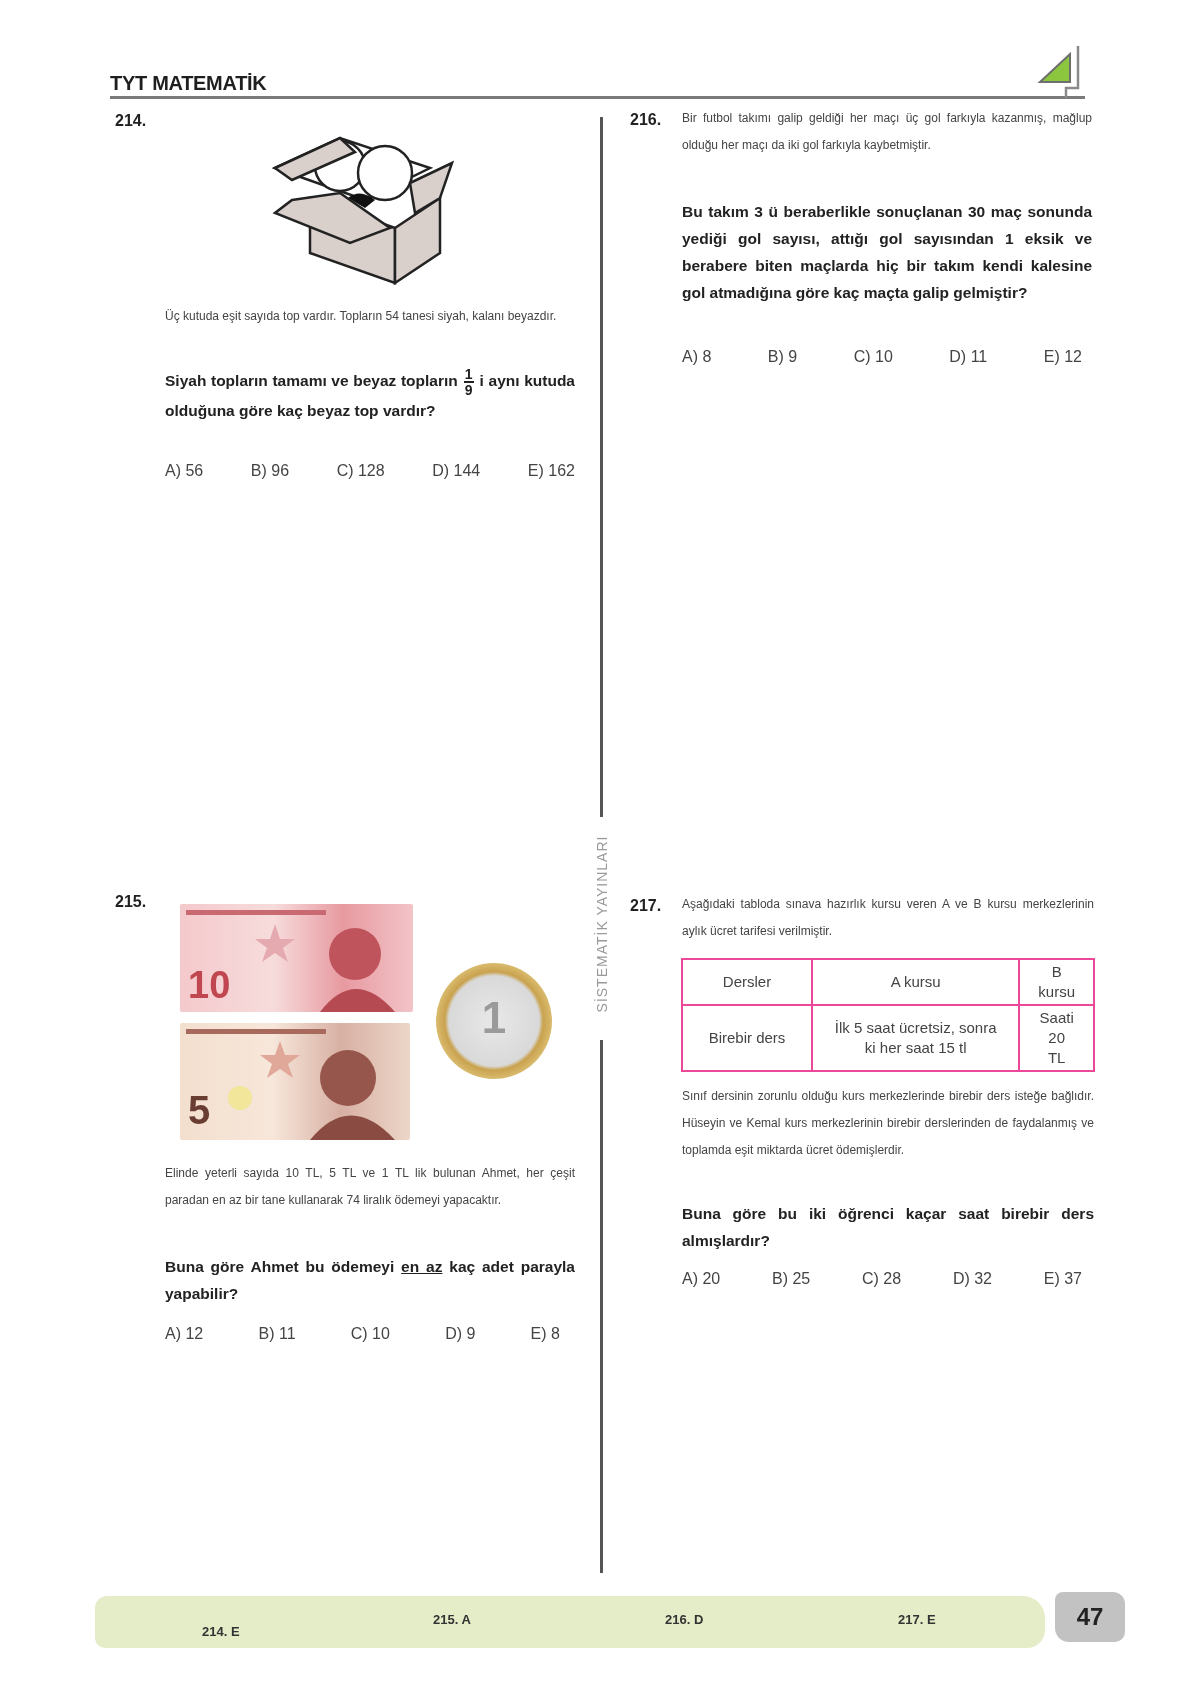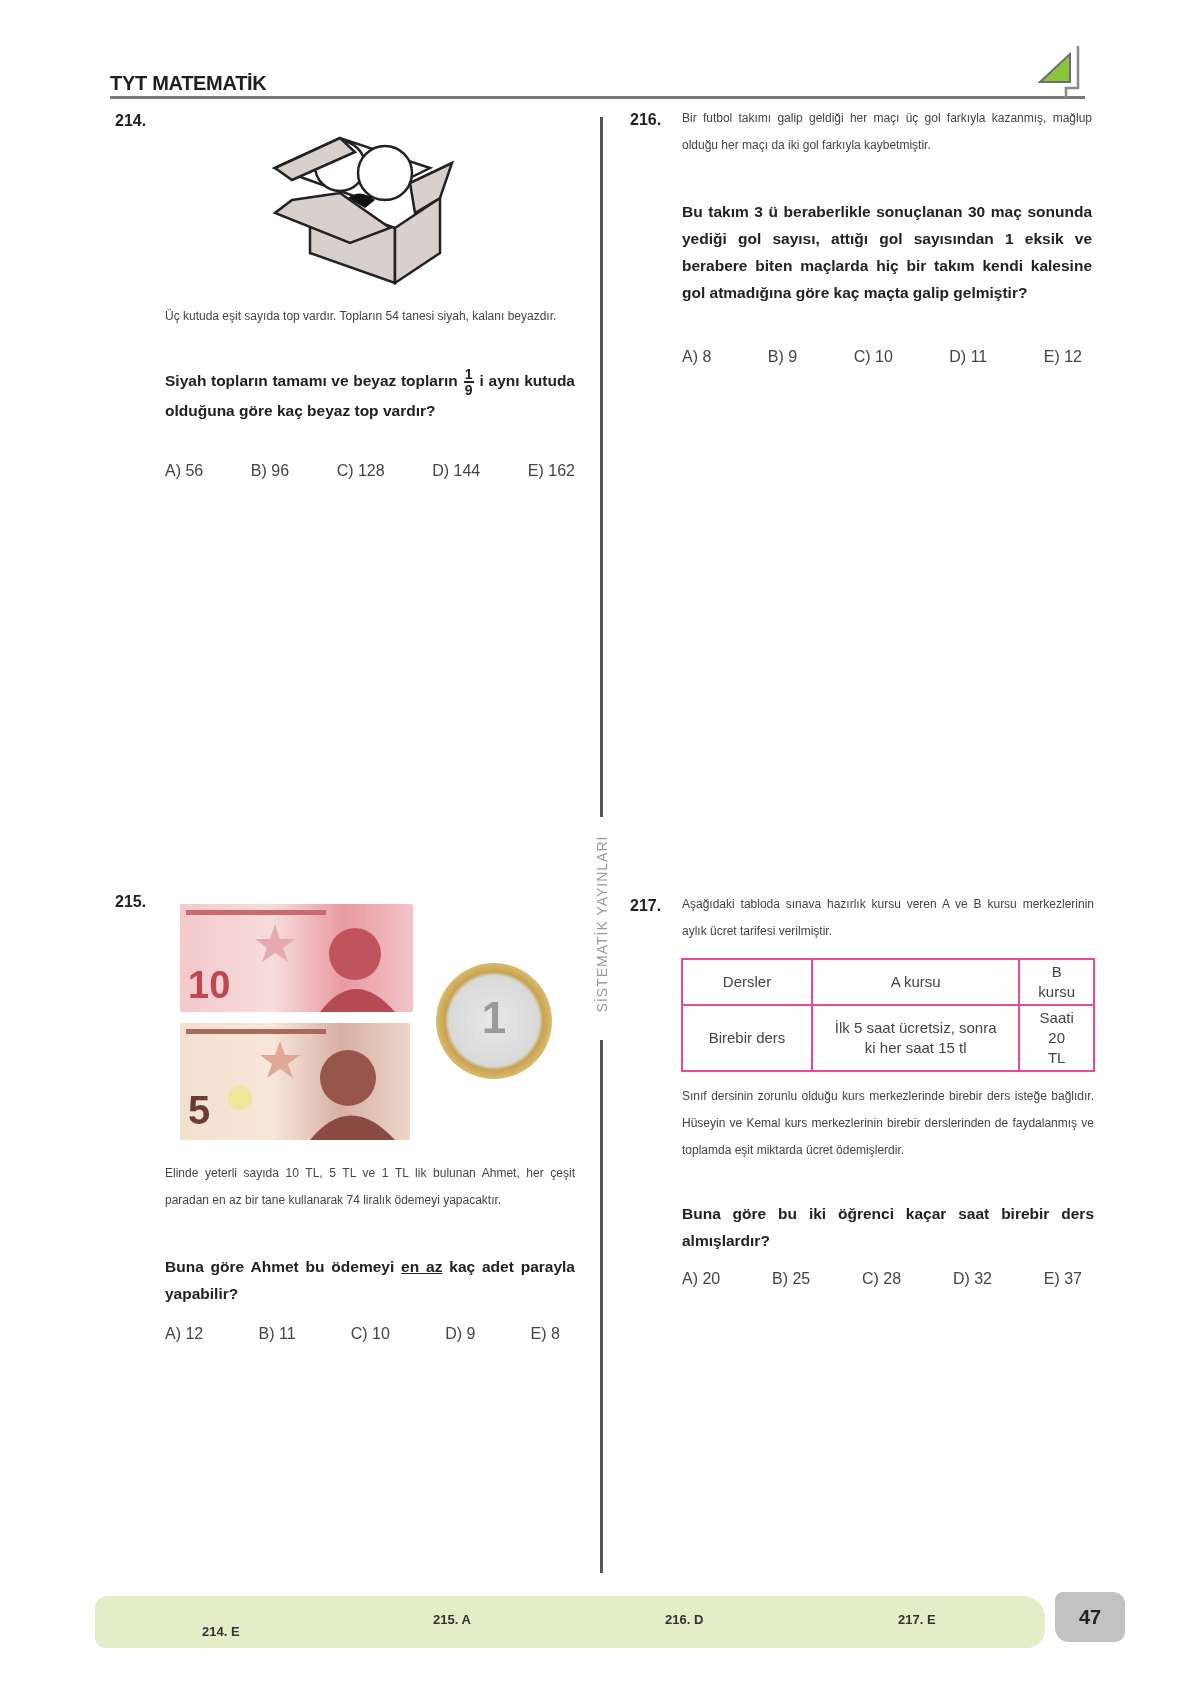--- a/index.html
+++ b/index.html
@@ -23,21 +23,21 @@
   .frac .num { display: block; border-bottom: 2px solid #222; padding: 0 1px; }
   .frac .den { display: block; }
   table.fees { border-collapse: collapse; font-size: 15px; color: #444; }
   table.fees td { border: 2px solid #ec4899; text-align: center; padding: 2px 18px; line-height: 20px; }
   .footer-band { left: 95px; top: 1596px; width: 950px; height: 52px; background: #e5ecc8;
     border-radius: 12px 22px 18px 10px; }
   .footer-items { left: 95px; top: 1612px; width: 950px; display: flex; font-size: 13px; font-weight: bold; color: #333; }
   .footer-items span { position: absolute; }
   .page-badge { left: 1055px; top: 1592px; width: 70px; height: 50px; background: #c2c2c2;
     border-radius: 8px 12px 10px 14px; display: flex; align-items: center; justify-content: center;
-    font-size: 20px; font-weight: bold; color: #222; }
+    font-size: 24px; font-weight: bold; color: #222; }
   .note { border-radius: 2px; overflow: hidden; }
 </style>
 </head>
 <body>
 
 <div class="abs header-title">TYT MATEMATİK</div>
 <div class="abs header-rule"></div>
 <svg class="abs corner" viewBox="0 0 60 60">
   <polygon points="10,40 40,12 40,40" fill="#8cc63f" stroke="#6e6e6e" stroke-width="2"></polygon>
   <polyline points="48,4 48,46 36,46 36,56" fill="none" stroke="#8a8a8a" stroke-width="2.5"></polyline>

